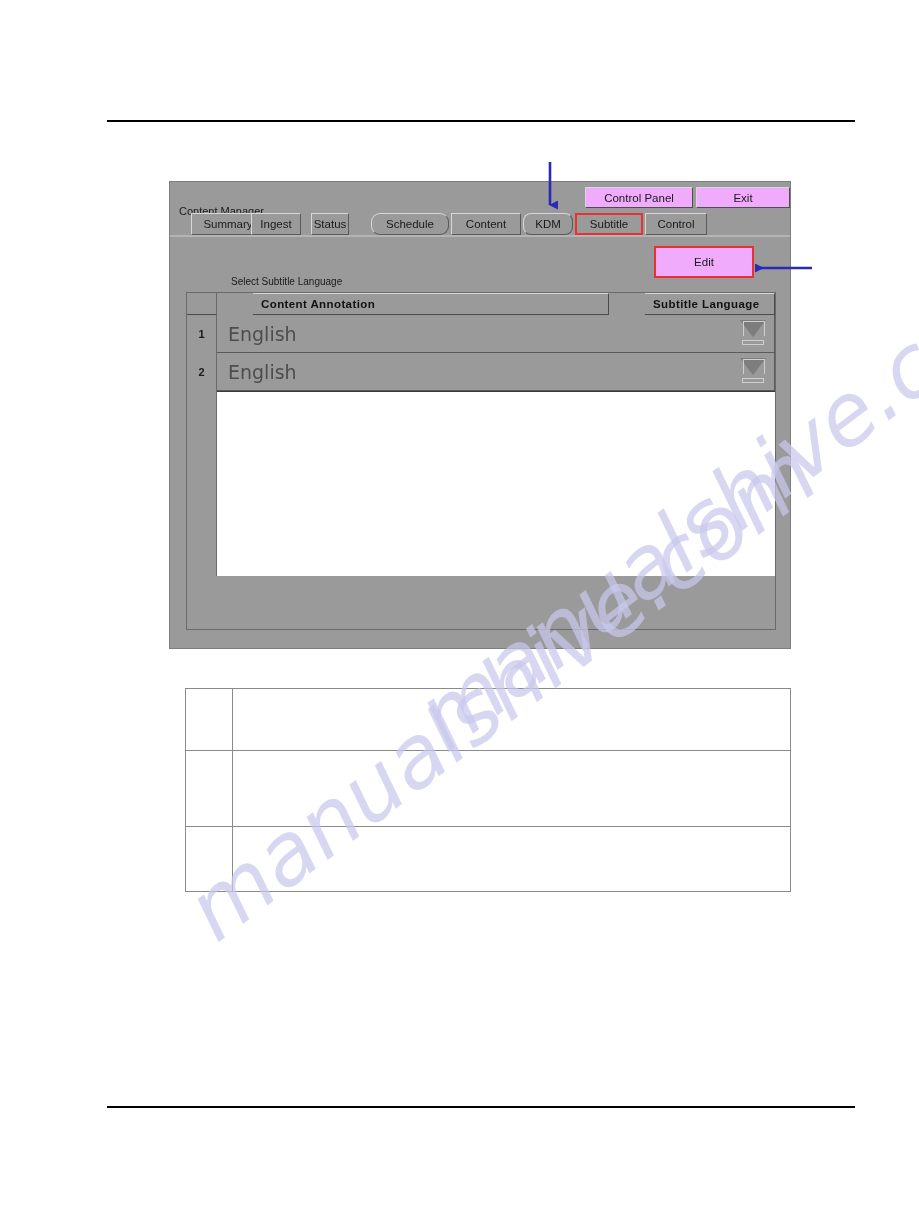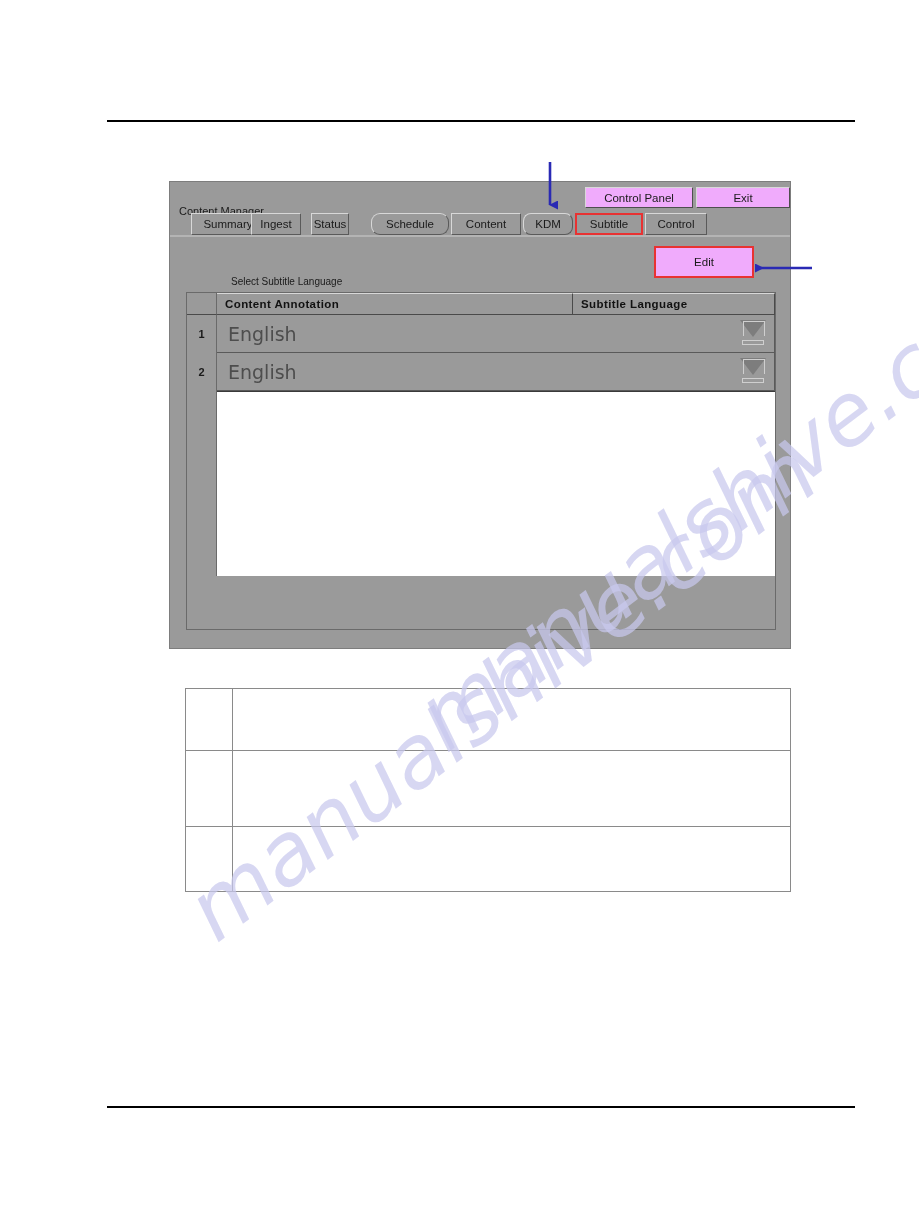--- a/index.html
+++ b/index.html
@@ -197,20 +197,21 @@
     border-top: 1px solid #d8d8d8;
     box-sizing: border-box;
     background: #9a9a9a;
     display: flex;
     align-items: center;
     padding-left: 8px;
     font-size: 11.5px;
     font-weight: bold;
     color: #121212;
     letter-spacing: 0.4px;
+    margin-left: 36px;
   }
   .gh-annotation { width: 356px; }
   .gh-language { flex: 1; }
 
   .grid-body {
     position: absolute;
     left: 0;
     top: 22px;
     width: 100%;
     bottom: 0;

